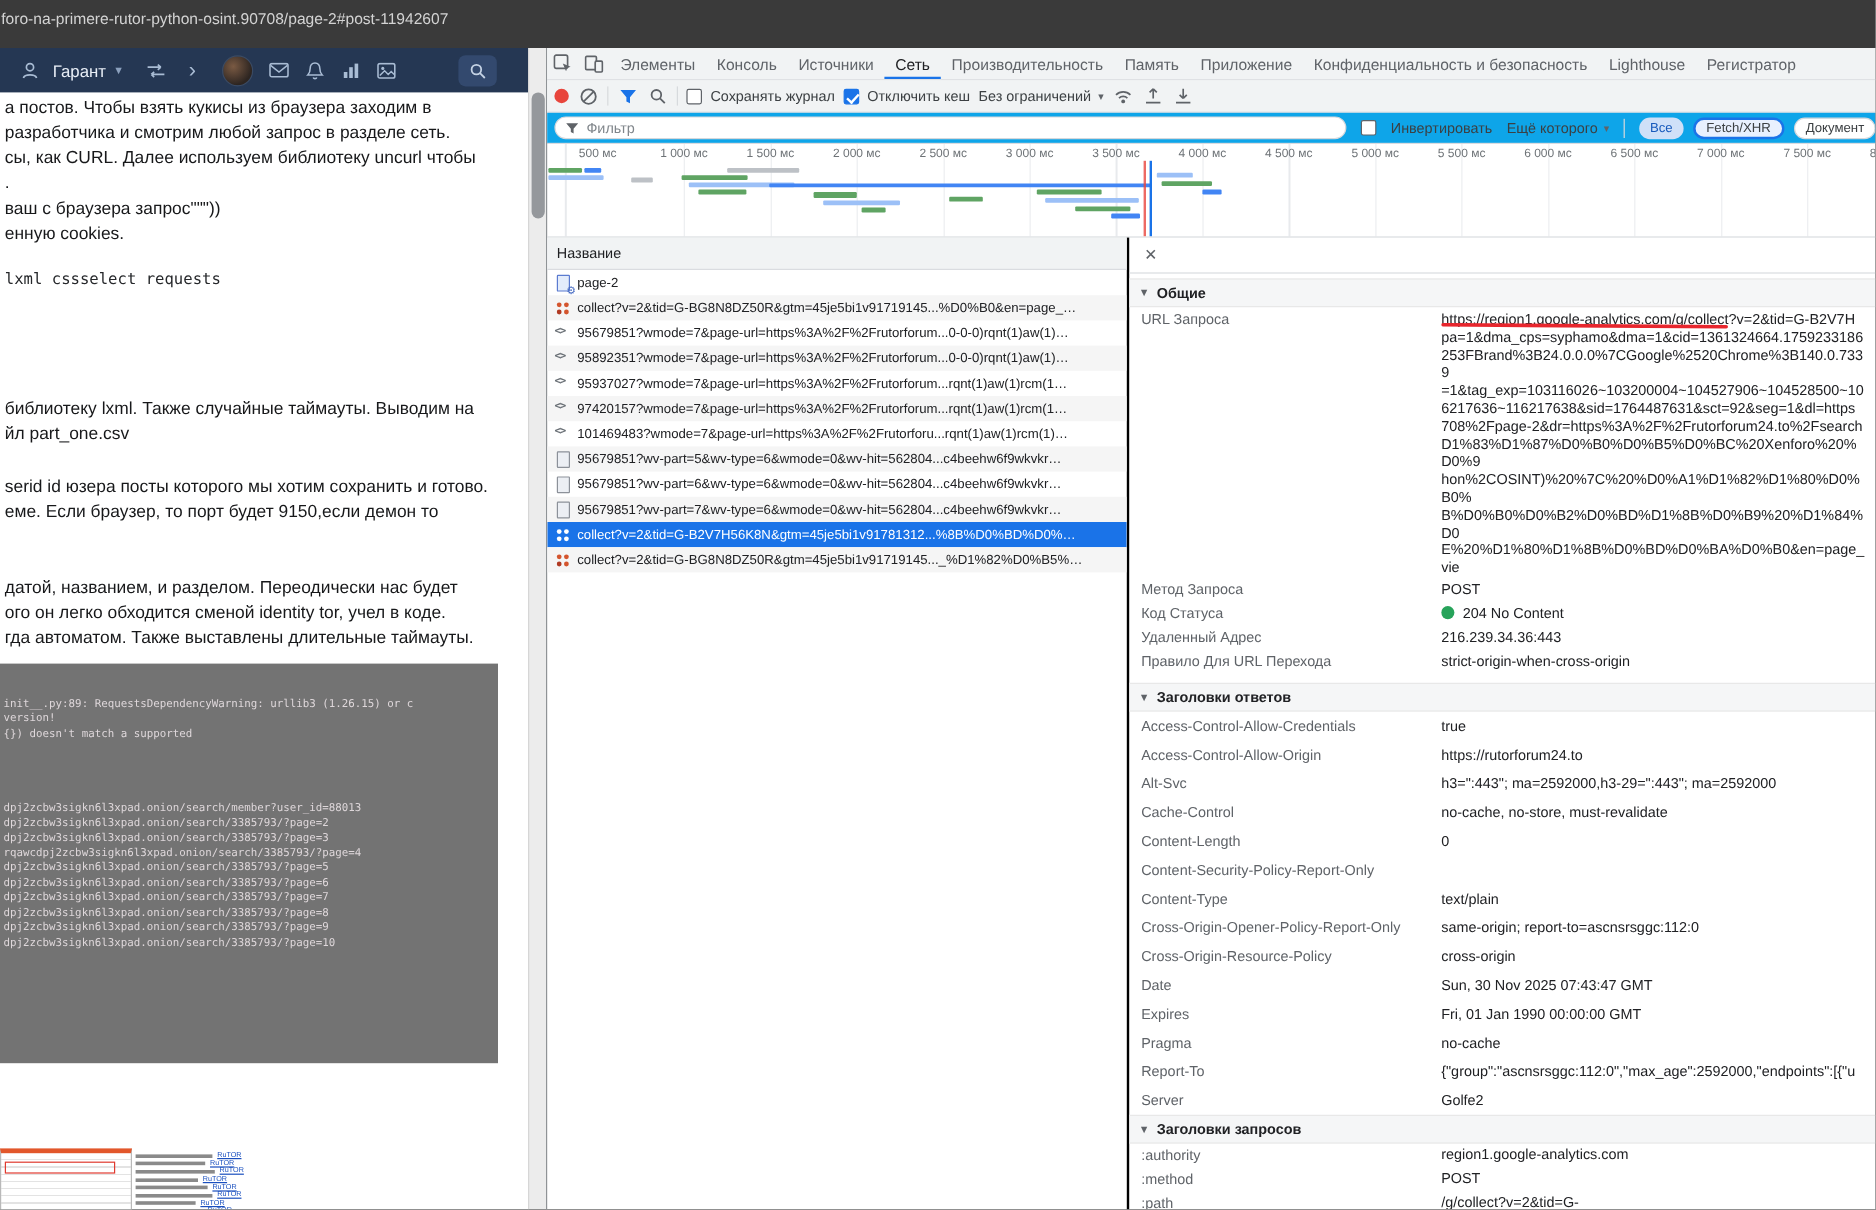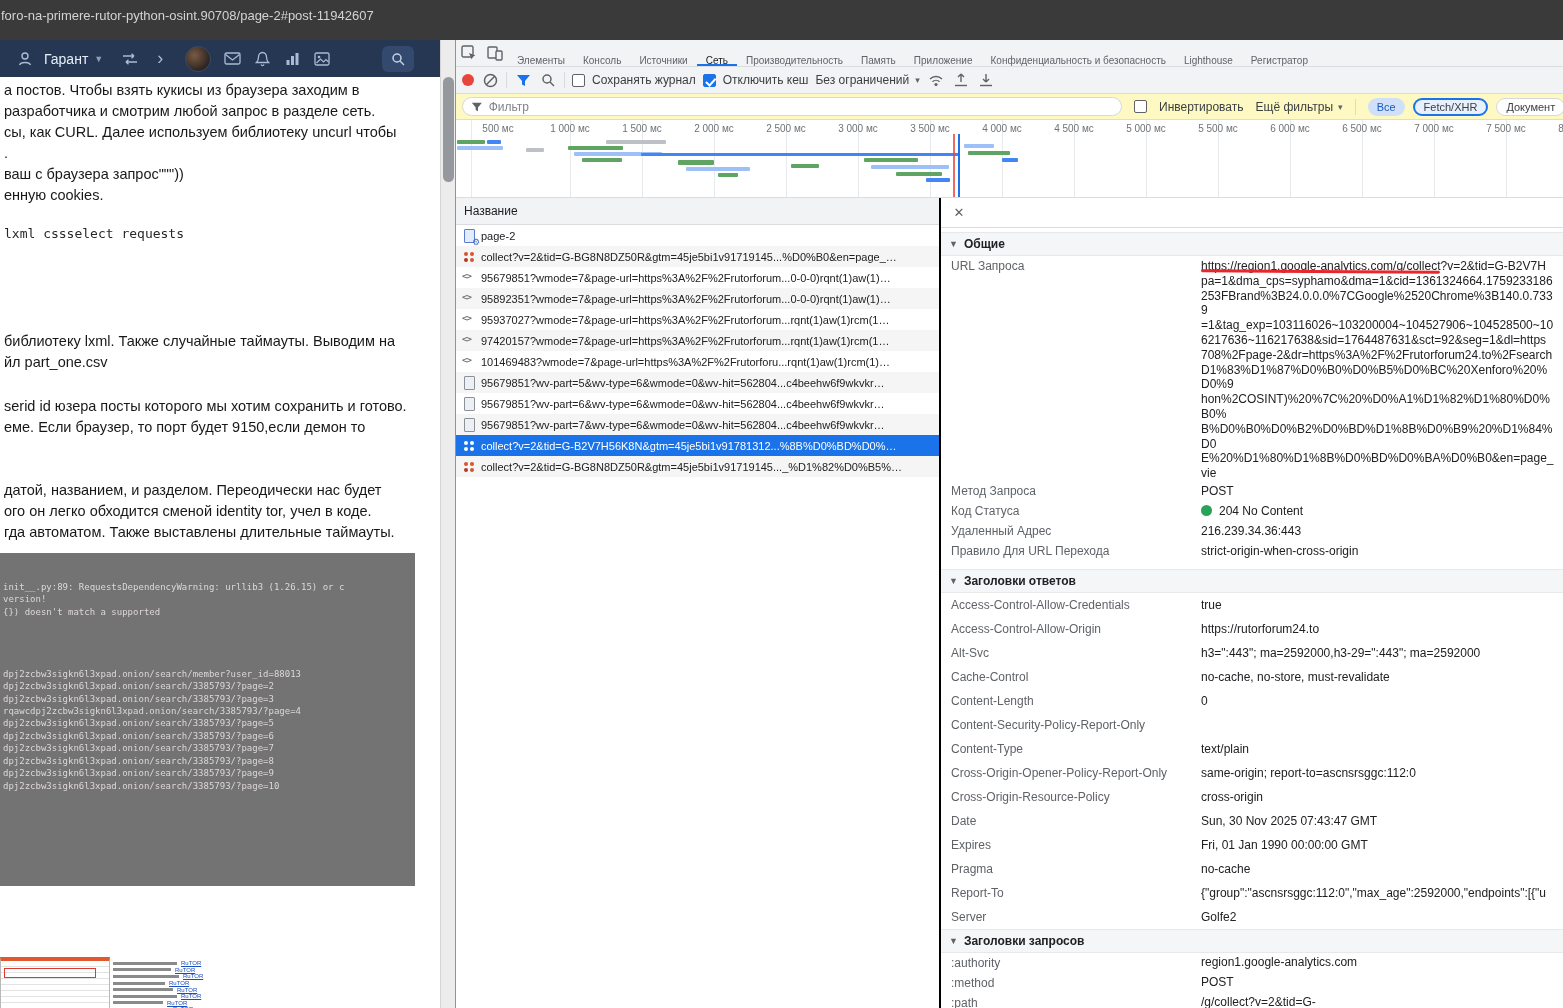--- a/index.html
+++ b/index.html
@@ -33,36 +33,36 @@
 
 
 .v-scrollbar{position:absolute;left:440px;top:40px;width:15px;height:968px;background:#ececec;border-left:1px solid #d6d6d6}
 .v-scrollbar .thumb{position:absolute;left:2px;top:37px;width:11px;height:105px;background:#95989c;border-radius:6px}
 
 
 .devtools{position:absolute;left:455px;top:40px;width:1108px;height:968px;background:#fff;border-left:1px solid #8f9396;color:#202124;font-size:12px}
 .dt-tabbar{height:27px;background:#f1f3f4;border-bottom:1px solid #dadce0;display:flex;align-items:center;overflow:hidden;white-space:nowrap}
 .dt-iconbtn{width:26px;height:26px;display:flex;align-items:center;justify-content:center;color:#5f6368;flex:none}
 .dt-tabs{display:flex;height:100%}
-.dt-tab{padding:0 9px;display:flex;align-items:flex-end;color:#5f6368;font-size:10px;white-space:nowrap}
+.dt-tab{padding:0 9px;display:flex;align-items:center;color:#5f6368;font-size:13px;white-space:nowrap}
 .dt-tab.active{color:#202124;box-shadow:inset 0 -2px 0 #1a73e8}
 
 .dt-toolbar{height:27px;background:#f1f3f4;border-bottom:1px solid #dadce0;display:flex;align-items:center;padding:0 6px;gap:7px;white-space:nowrap;overflow:hidden}
 .sep{width:1px;height:16px;background:#d7dadd;flex:none}
 .rec-dot{width:12px;height:12px;border-radius:50%;background:#e8453c;flex:none}
 .tb-ic{width:18px;height:18px;display:flex;align-items:center;justify-content:center;color:#5f6368;flex:none}
 .tb-ic.blue{color:#1a73e8}
 .cb{position:relative;width:13px;height:13px;border:1px solid #5f6368;border-radius:2px;background:#fff;flex:none}
 .cb.checked{background:#1a73e8;border-color:#1a73e8}
 .cb.checked::after{content:"";position:absolute;left:4px;top:1px;width:3.5px;height:7.5px;border:solid #fff;border-width:0 2px 2px 0;transform:rotate(42deg)}
 .tb-label{color:#3c4043;font-size:12px}
 .tb-select{display:flex;align-items:center;gap:6px;color:#3c4043}
 .tb-select::after{content:"▾";font-size:9px;color:#5f6368}
 
-.dt-filterbar{height:26px;background:#fef9c3;border-bottom:1px solid #dadce0;display:flex;align-items:center;padding:0 6px;gap:12px;overflow:hidden;white-space:nowrap}
+.dt-filterbar{height:26px;background:#0ea5e9;border-bottom:1px solid #dadce0;display:flex;align-items:center;padding:0 6px;gap:12px;overflow:hidden;white-space:nowrap}
 .filter-box{display:flex;align-items:center;gap:6px;width:660px;height:19px;background:#fff;border:1px solid #d5d8dc;border-radius:10px;padding:0 8px;flex:none}
 .filter-box input{border:none;outline:none;background:transparent;font-size:12px;color:#202124;width:100%}
 .filter-box input::placeholder{color:#80868b}
 .more-filters{display:flex;align-items:center;gap:5px;color:#3c4043}
 .more-filters::after{content:"▾";font-size:9px;color:#5f6368}
 .pill{height:18px;display:flex;align-items:center;padding:0 9px;border-radius:9px;font-size:11px;flex:none}
 .pill.on{background:#cfe0f8;color:#185abc}
 .pill.focus{background:#e8f0fe;border:2px solid #1a73e8;color:#3c4043}
 .pill.plain{background:#fff;border:1px solid #d5d8dc;color:#3c4043}
 
@@ -363,21 +363,21 @@
     <div class="dt-filterbar">
       <div class="filter-box">
         <svg width="12" height="10" viewBox="0 0 15 13" style="color:#5f6368">
             <path d="M1 1h13L9 7v5l-3-1.5V7z" fill="currentColor"></path>
           </svg>
         <input type="text" placeholder="Фильтр" style="">
       </div>
       <span class="cb"></span>
       <span class="tb-label">Инвертировать</span>
       <span class="more-filters">
-          <span>Ещё фильтры</span>
+          <span>Ещё которого</span>
         </span>
       <span class="sep"></span>
       <div style="display:flex;gap:8px">
 
           <span class="pill on">
             <span>Все</span>
           </span>
 
           <span class="pill focus">
             <span>Fetch/XHR</span>

